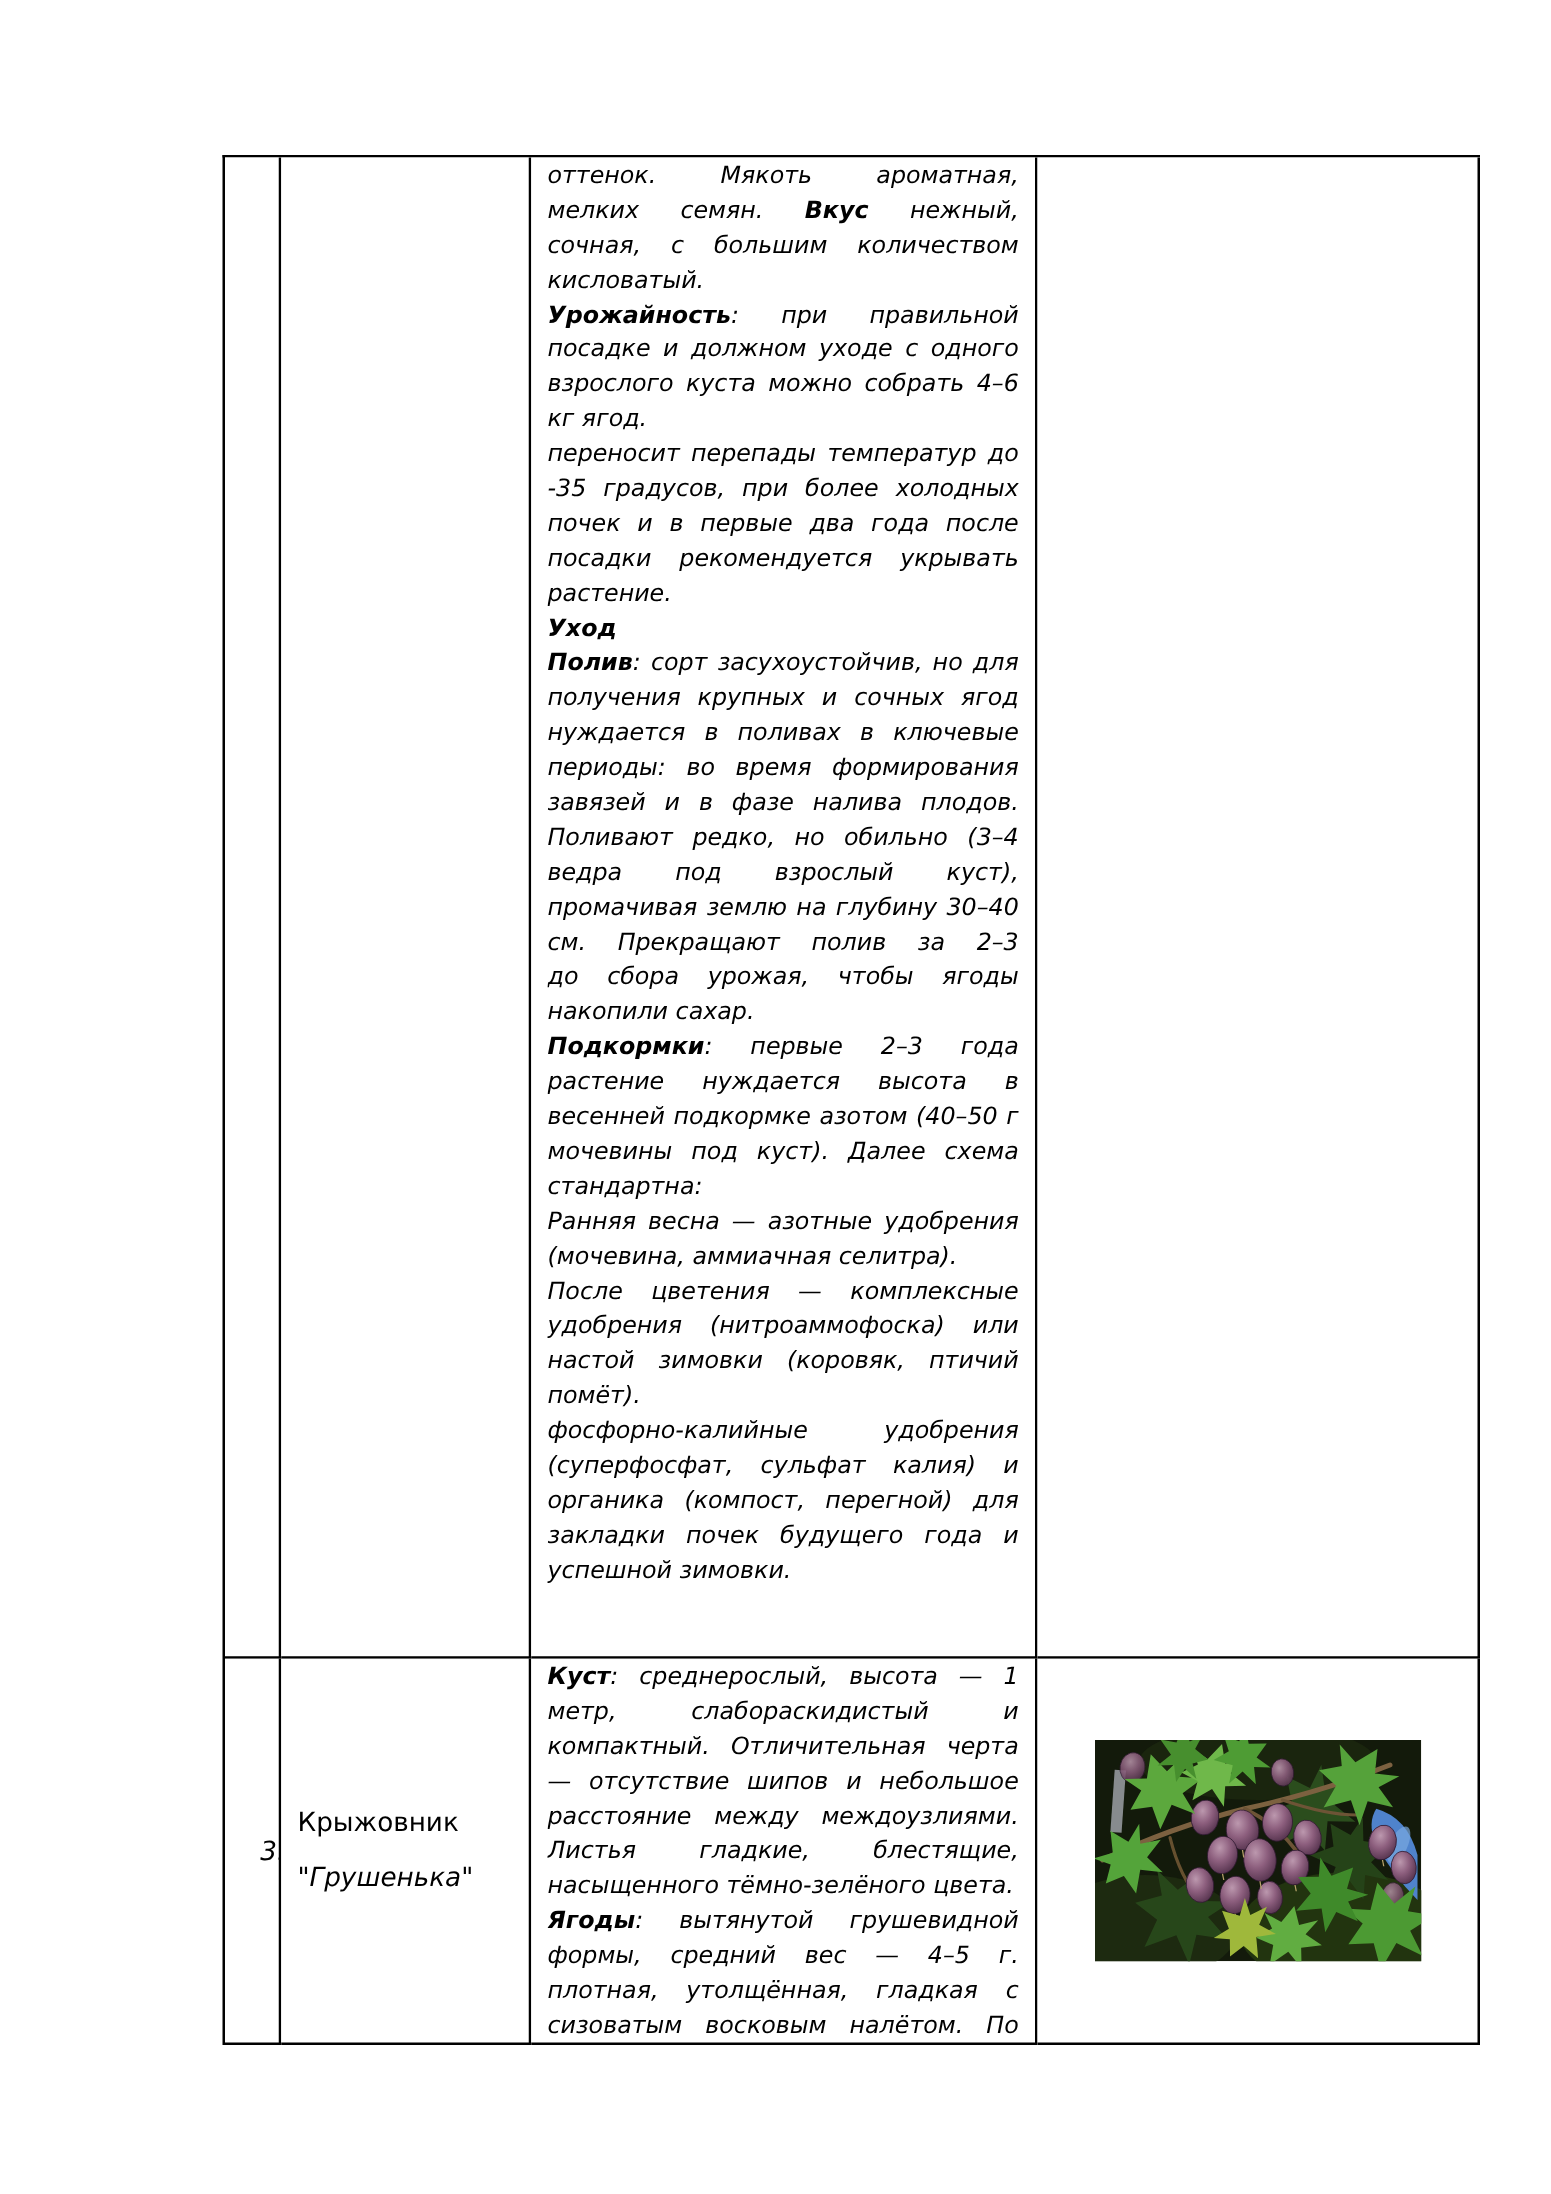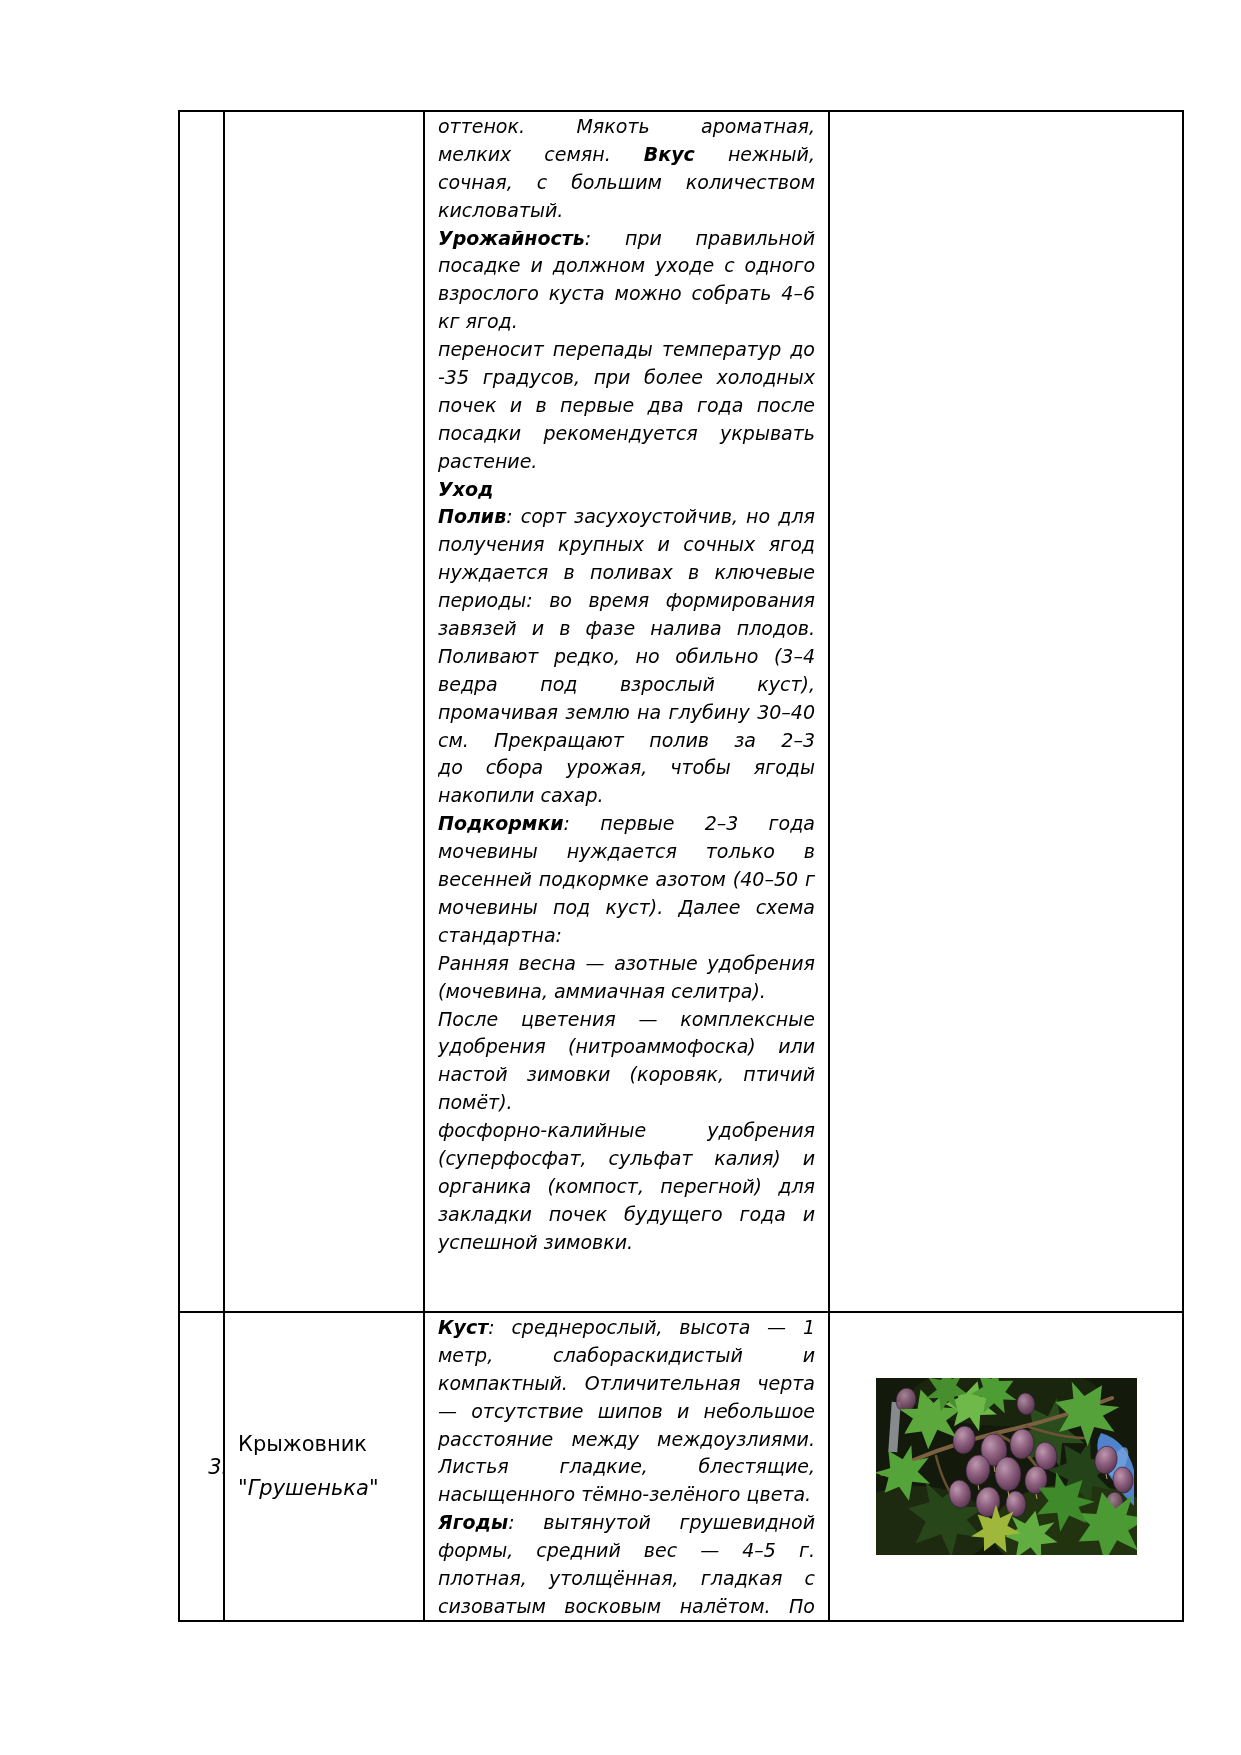--- a/index.html
+++ b/index.html
@@ -3,21 +3,21 @@
 <meta charset="utf-8">
 <style>
   html,body{margin:0;padding:0;background:#ffffff;}
   body{
     position:relative;
     width:1241px;height:1755px;
     font-family:"DejaVu Sans", sans-serif;
     color:#000;
   }
   .doc-table{
-    position:absolute;left:178px;top:110px;
+    position:absolute;left:178px;top:124px;
     display:grid;
     grid-template-columns:45px 200px 405px 354px;
     grid-template-rows:1201px 309px;
     border-top:2px solid #000;
     border-left:2px solid #000;
   }
   .cell{
     box-sizing:border-box;
     border-right:2px solid #000;
     border-bottom:2px solid #000;
@@ -88,21 +88,21 @@
       <div class="line"><span>нуждается в поливах в ключевые</span></div>
       <div class="line"><span>периоды: во время формирования</span></div>
       <div class="line"><span>завязей и в фазе налива плодов.</span></div>
       <div class="line"><span>Поливают редко, но обильно (3–4</span></div>
       <div class="line"><span>ведра под взрослый куст),</span></div>
       <div class="line"><span>промачивая землю на глубину 30–40</span></div>
       <div class="line"><span>см. Прекращают полив за 2–3 недели</span></div>
       <div class="line"><span>до сбора урожая, чтобы ягоды</span></div>
       <div class="line end"><span>накопили сахар.</span></div>
       <div class="line"><b>Подкормки</b><span>: первые 2–3 года</span></div>
-      <div class="line"><span>мочевины нуждается только в</span></div>
+      <div class="line"><span>растение нуждается высота в</span></div>
       <div class="line"><span>весенней подкормке азотом (40–50 г</span></div>
       <div class="line"><span>мочевины под куст). Далее схема</span></div>
       <div class="line end"><span>стандартна:</span></div>
       <div class="line"><span>Ранняя весна — азотные удобрения</span></div>
       <div class="line end"><span>(мочевина, аммиачная селитра).</span></div>
       <div class="line"><span>После цветения — комплексные</span></div>
       <div class="line"><span>удобрения (нитроаммофоска) или</span></div>
       <div class="line"><span>настой зимовки (коровяк, птичий</span></div>
       <div class="line end"><span>помёт).</span></div>
       <div class="line"><span>фосфорно-калийные удобрения</span></div>

